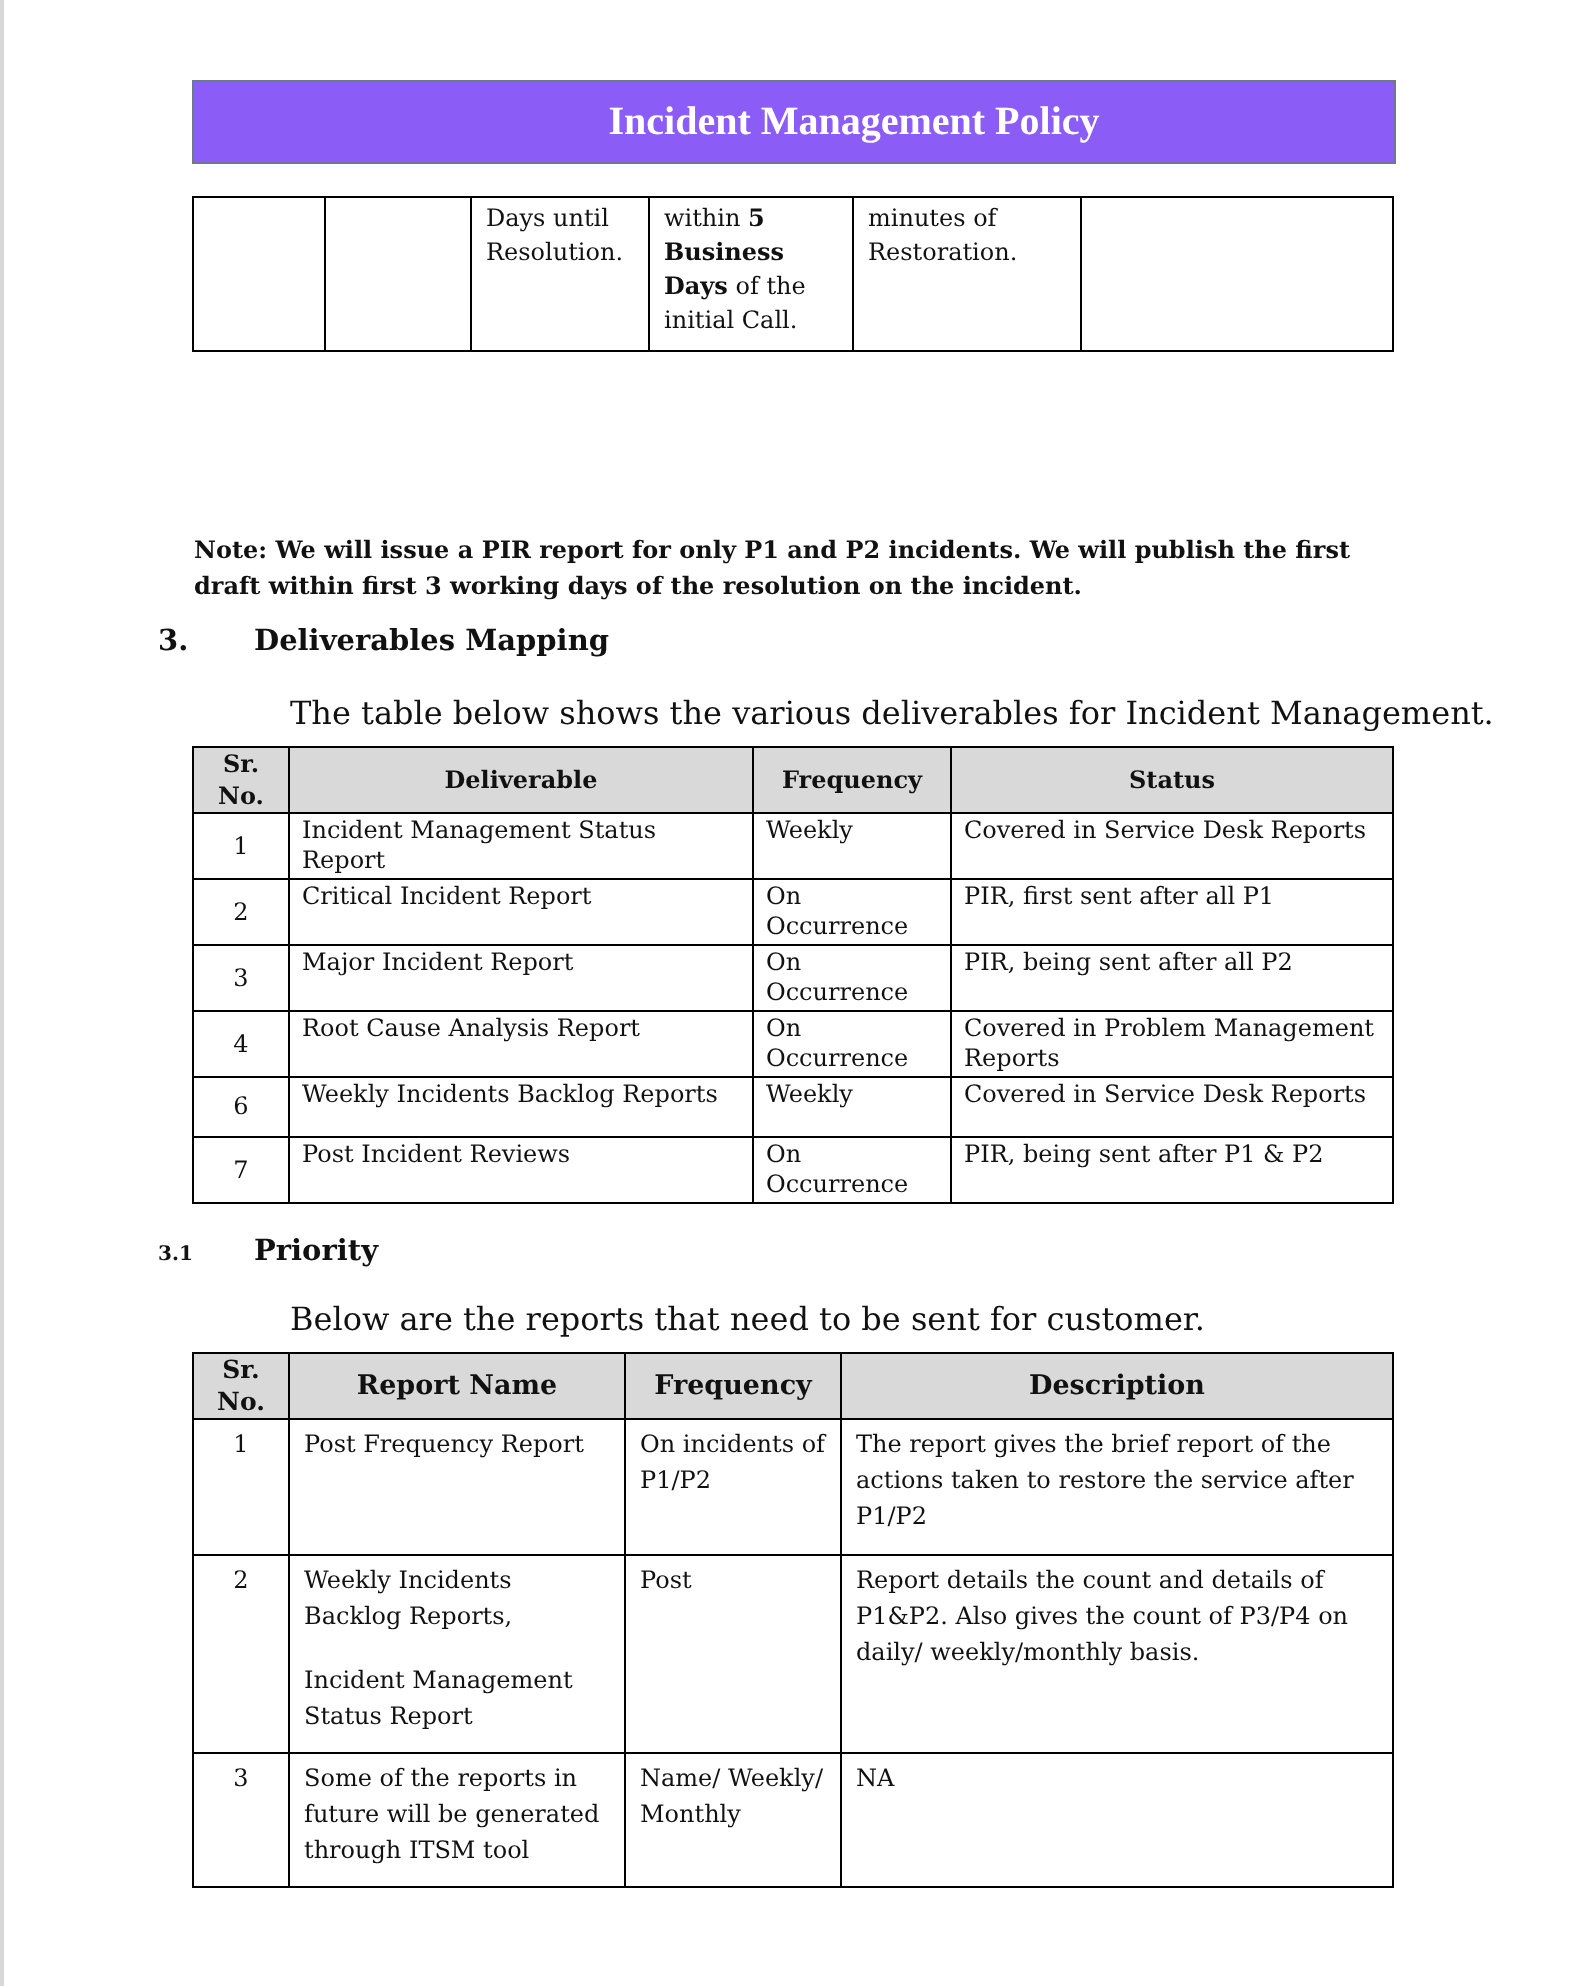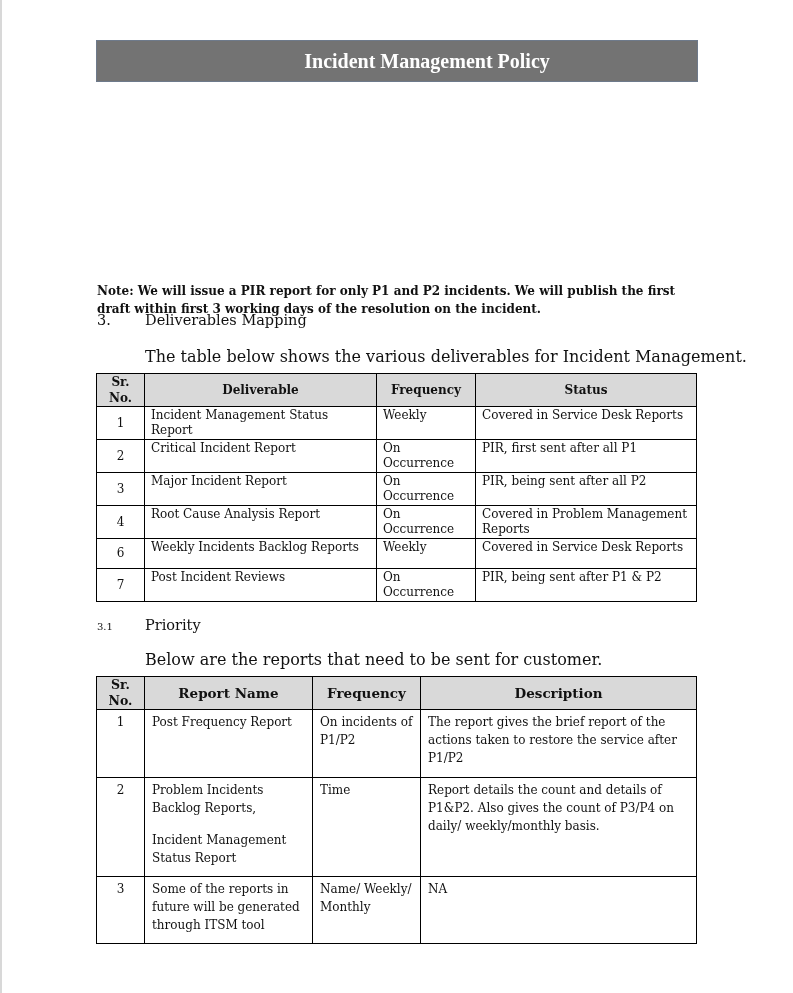--- a/index.html
+++ b/index.html
@@ -4,40 +4,40 @@
 <style>
   html, body { margin: 0; padding: 0; background: #ffffff; }
   body {
     width: 793px; height: 993px; position: relative; overflow: hidden;
     font-family: "DejaVu Serif", "Liberation Serif", serif;
     color: #111;
   }
   .left-edge { position: absolute; left: 0; top: 0; width: 2px; height: 993px; background: #d8d8d8; }
   .title-bar {
     position: absolute; left: 96px; top: 40px; width: 600px; height: 40px;
-    background: #737373; border: 1px solid #6e7a8b;
+    background: #8b5cf6; border: 1px solid #6e7a8b;
     display: flex; align-items: center; justify-content: center;
   }
   .title-bar span {
     color: #fff; font-weight: bold; font-size: 20px;
     font-family: "Liberation Serif", "DejaVu Serif", serif;
     margin-left: 60px;
   }
   table { border-collapse: collapse; position: absolute; font-size: 12px; }
   td, th { border: 1px solid #000; vertical-align: top; padding: 2px 7px; line-height: 17px; }
   th { background: #d9d9d9; font-weight: bold; }
   .t1 { left: 96px; top: 98px; width: 601px; }
   .t1 th { text-align: left; height: 56px; vertical-align: middle; }
   .t1 th.c { text-align: center; vertical-align: top; }
   .t1 td { height: 72px; }
   .note {
     position: absolute; left: 97px; top: 266px; width: 605px;
-    font-size: 12px; font-weight: bold; line-height: 18px; margin-top: 16px;
+    font-size: 12px; font-weight: bold; line-height: 18px;
   }
-  .h3 { position: absolute; left: 97px; top: 312px; font-size: 14.5px; font-weight: normal; }
+  .h3 { position: absolute; left: 79px; top: 312px; font-size: 14.5px; font-weight: bold; }
   .h3 .num { display: inline-block; width: 48px; }
   .intro { position: absolute; left: 145px; font-size: 16px; }
   .t2 { left: 96px; top: 373px; width: 601px; }
   .t2 th { text-align: center; vertical-align: middle; height: 30px; padding: 0 4px; line-height: 16px; }
   .t2 td { padding: 1px 6px; line-height: 15px; }
   .t2 td.n { text-align: center; vertical-align: middle; }
   .t3 { left: 96px; top: 676px; width: 601px; }
   .t3 th { text-align: center; vertical-align: middle; font-size: 13.5px; height: 32px; padding: 0 4px; line-height: 16px; }
   .t3 th.sr { font-size: 12.5px; }
   .t3 td { line-height: 18px; padding: 3px 7px; }
@@ -56,20 +56,28 @@
 <table class="t1">
   <colgroup>
     <col style="width:66px">
       <col style="width:73px">
       <col style="width:89px">
       <col style="width:102px">
       <col style="width:114px">
       <col>
   </colgroup>
   <tbody>
+  <tr>
+    <td></td>
+    <td></td>
+    <td>Days until Resolution.</td>
+    <td><span>within </span><b>5 Business Days</b><span> of the initial Call.</span></td>
+    <td>minutes of Restoration.</td>
+    <td></td>
+  </tr>
 </tbody>
   </table>
 
 <div class="note">Note: We will issue a PIR report for only P1 and P2 incidents. We will publish the first draft within first 3 working days of the resolution on the incident.</div>
 
 <div class="h3" style="top:312px">
   <span class="num">3.</span><span>Deliverables Mapping</span>
 </div>
 <div class="intro" style="top:347px">The table below shows the various deliverables for Incident Management.</div>
 
@@ -147,24 +155,24 @@
   </tr>
   <tr style="height:68px">
     <td class="n">1</td>
     <td>Post Frequency Report</td>
     <td>On incidents of P1/P2</td>
     <td>The report gives the brief report of the actions taken to restore the service after P1/P2</td>
   </tr>
   <tr style="height:99px">
     <td class="n">2</td>
     <td>
-      <div>Problem Incidents Backlog Reports,</div>
+      <div>Weekly Incidents Backlog Reports,</div>
       <div class="gap">Incident Management Status Report</div>
     </td>
-    <td>Time</td>
+    <td>Post</td>
     <td>Report details the count and details of P1&amp;P2. Also gives the count of P3/P4 on daily/ weekly/monthly basis.</td>
   </tr>
   <tr style="height:67px">
     <td class="n">3</td>
     <td>Some of the reports in future will be generated through ITSM tool</td>
     <td>Name/ Weekly/ Monthly</td>
     <td>NA</td>
   </tr>
 </tbody>
   </table>

